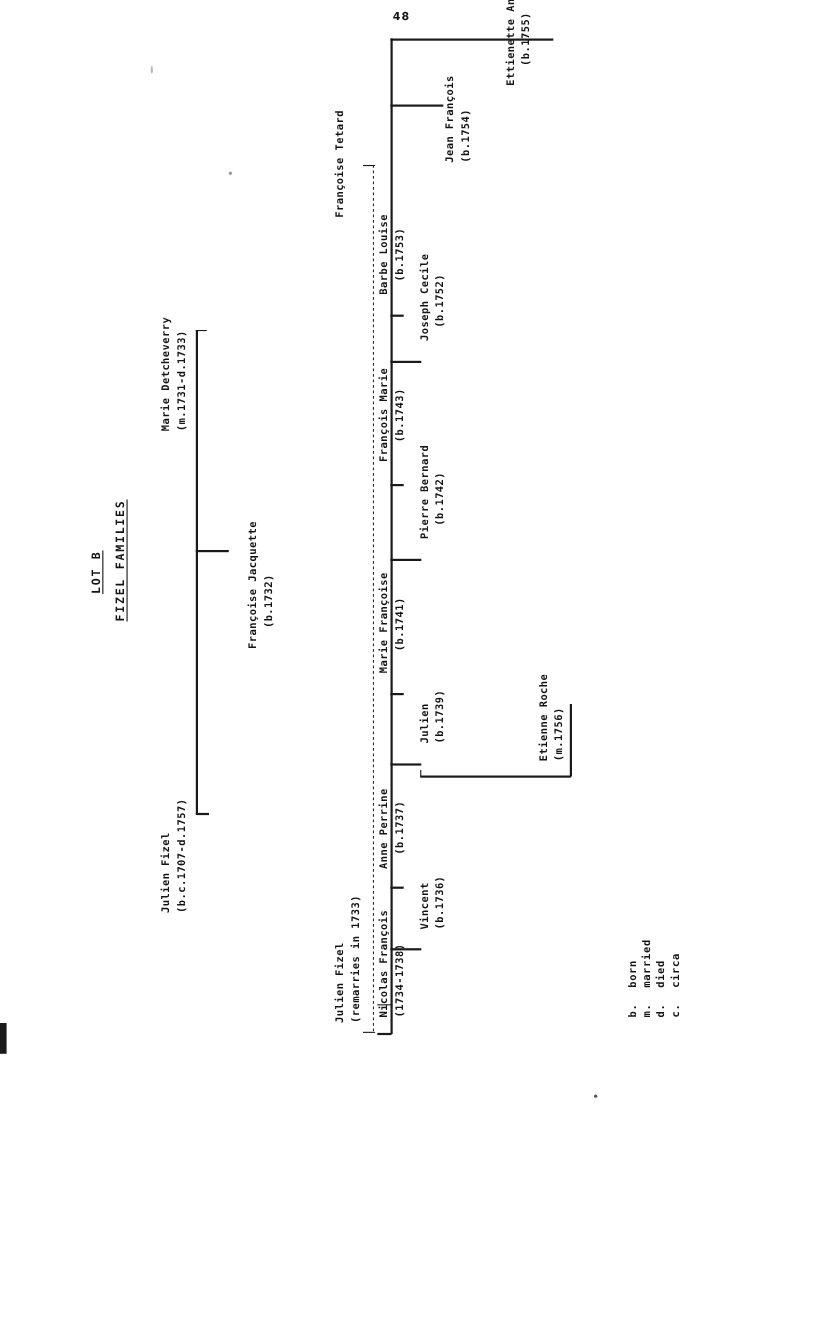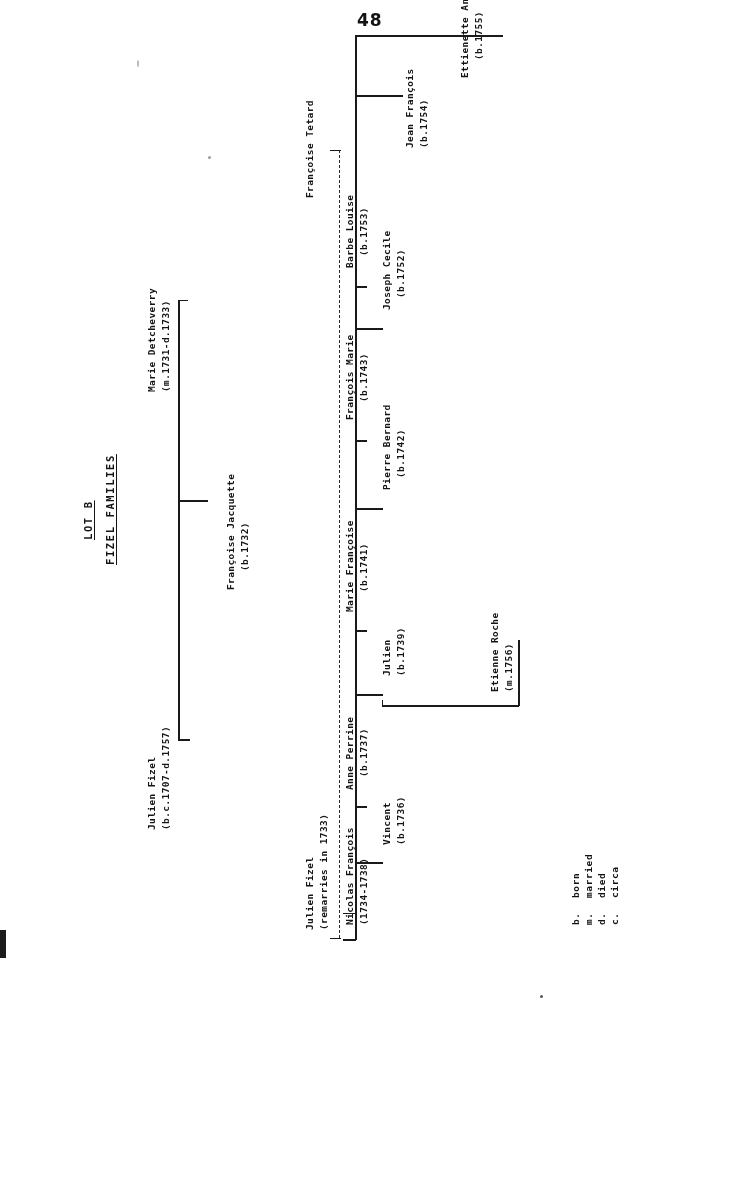--- a/index.html
+++ b/index.html
@@ -18,21 +18,21 @@
     white-space:pre;
     line-height:1.18;
     letter-spacing:0.4px;
     font-size:9.5px;
     font-weight:700;
     color:#141414;
   }
   .rot.big{font-size:10.5px;letter-spacing:1.6px;}
   .rot.ul{ text-decoration:underline; text-underline-offset:2px;}
   .rot.legend{font-size:9.5px;letter-spacing:0.6px;font-weight:700;}
-  .rot.pageno{font-size:17px;font-weight:700;letter-spacing:1px;
+  .rot.pageno{font-size:10px;font-weight:700;letter-spacing:1px;
      transform:none;font-family:"DejaVu Sans","Liberation Sans",sans-serif;}
 
   .line{position:absolute;background:#1a1a1a;}
   .vline{width:1.6px;}
   .hline{height:1.6px;}
   .vline.thin{width:1.2px;}
   .hline.thin{height:1.2px;}
   .dotted{
      position:absolute;width:1.3px;
      background-image:linear-gradient(#2a2a2a 58%,rgba(255,255,255,0) 0%);

